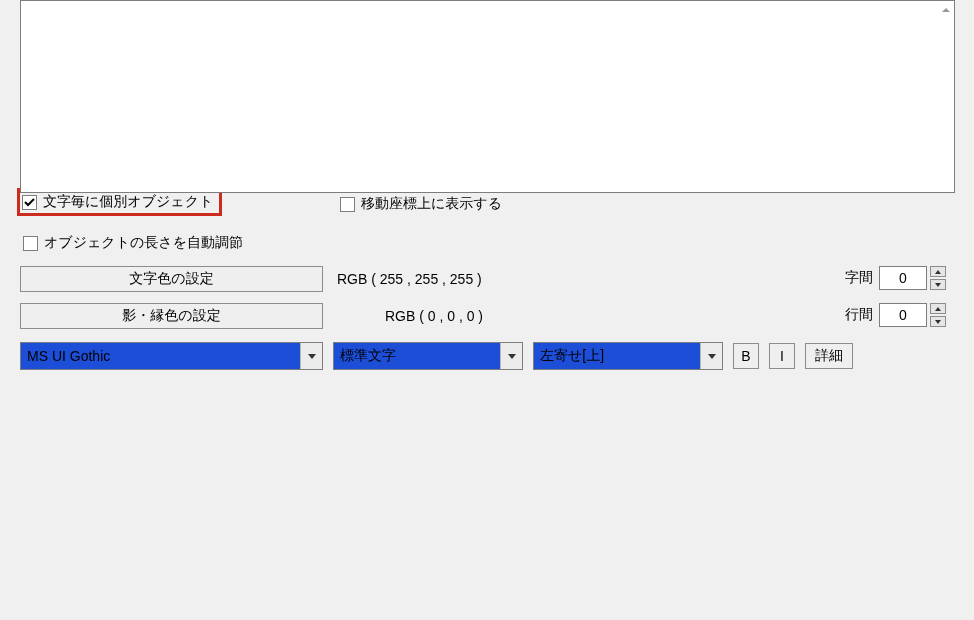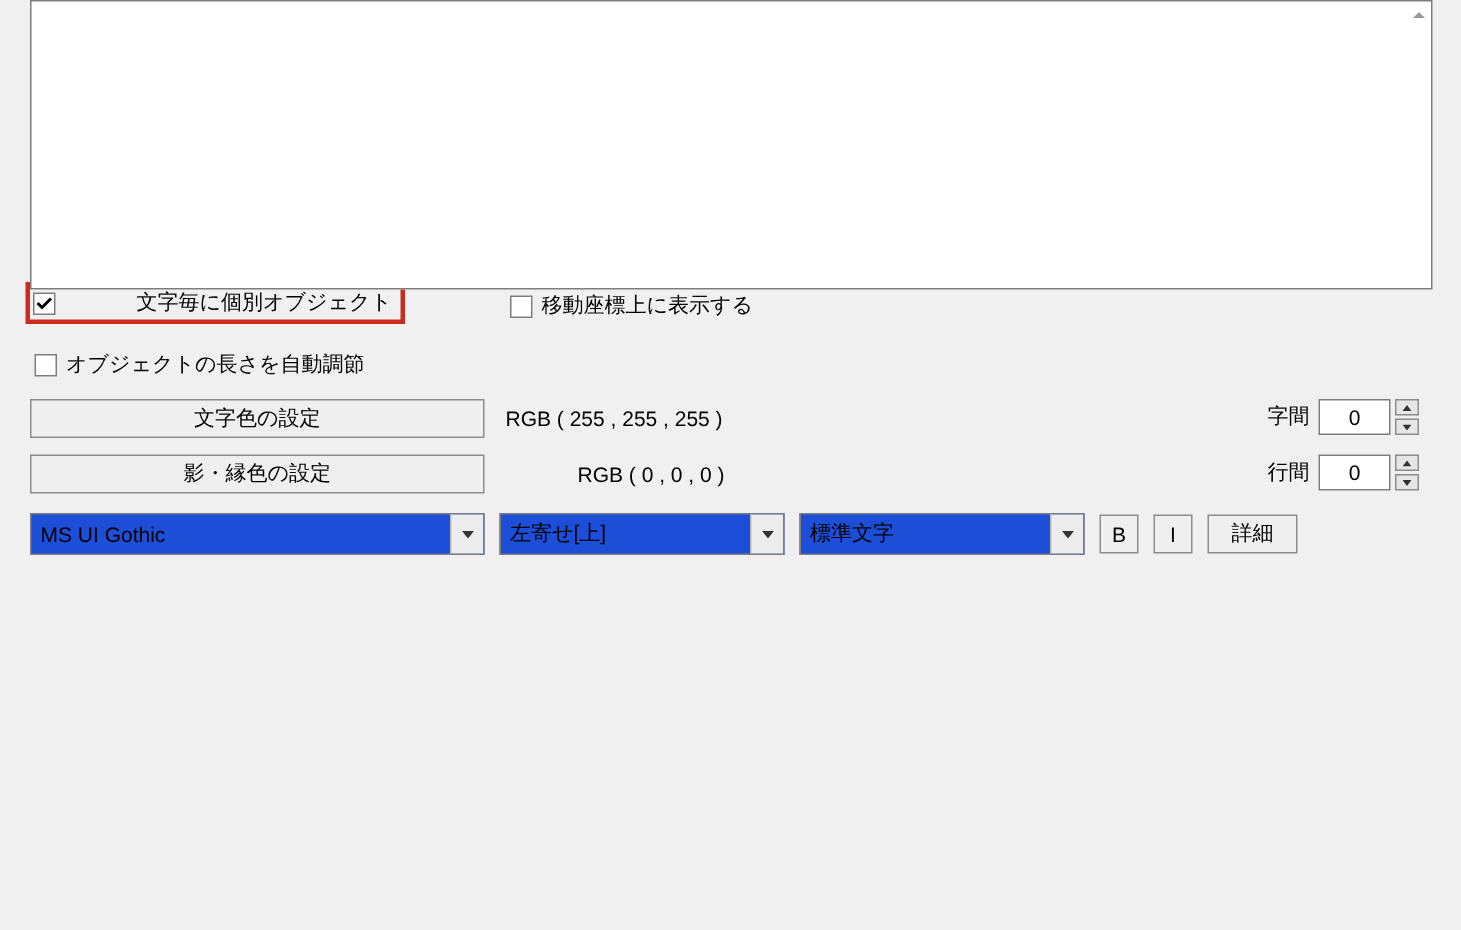--- a/index.html
+++ b/index.html
@@ -32,33 +32,33 @@
 .dropdown .dd-text { flex: 1 1 auto; padding: 0 6px; }
 .dropdown .dd-arrow { width: 22px; height: 100%; border-left: 1px solid #b8b8b8; background: #ececec;
                       display: flex; align-items: center; justify-content: center; }
 .dropdown .dd-arrow svg { width: 8px; height: 5px; }
 
 .checkbox { width: 15px; height: 15px; background: #fff; border: 1px solid #7d7d7d; margin-right: 6px;
             display: flex; align-items: center; justify-content: center; }
 .checkbox svg { width: 11px; height: 11px; display: none; }
 .checkbox.checked svg { display: block; }
 
-.highlight { border: 3px solid #cc2b1f; padding: 2px 6px 2px 2px; gap: 48px; }
+.highlight { border: 3px solid #cc2b1f; padding: 2px 6px 2px 2px; }
 
 .widebtn { height: 26px; background: #efefef; border: 1px solid #8c8c8c; display: flex; align-items: center; justify-content: center; text-align: center; }
 
 .numbox { display: flex; align-items: center; }
 .numbox .field { width: 48px; height: 24px; background: #fff; border: 1px solid #7d7d7d; text-align: center; line-height: 22px; }
 .numbox .spin { width: 16px; margin-left: 3px; }
 .numbox .spin-btn { height: 11px; background: #e6e6e6; border: 1px solid #8c8c8c; display: flex; align-items: center; justify-content: center; }
 .numbox .spin-btn:first-child { margin-bottom: 2px; }
 .numbox .spin-btn svg { width: 6px; height: 4px; }
 
 .smallbtn { width: 26px; height: 26px; background: #efefef; border: 1px solid #8c8c8c; display: flex; align-items: center; justify-content: center; }
-.detailbtn { width: 60px; }
+.detailbtn { width: 48px; }
 
 #textarea { width: 935px; height: 193px; margin-left: 20px; background: #fff; border: 1px solid #7d7d7d; position: relative; }
 #textarea .scroll-up { position: absolute; right: 2px; top: 2px; }
 </style>
 </head>
 <body>
 
 <div class="row" style="position:absolute; left:20px; top:22px; gap:0;">
 
   <div class="slider">
@@ -236,29 +236,29 @@
 <div class="row" style="position:absolute; left:20px; top:342px; gap:10px;">
   <div class="dropdown" style="width:303px;">
     <span class="dd-text">MS UI Gothic</span>
     <span class="dd-arrow">
       <svg viewBox="0 0 8 5">
           <path d="M0 0 L8 0 L4 5 Z" fill="#333"></path>
         </svg>
     </span>
   </div>
   <div class="dropdown" style="width:190px;">
+    <span class="dd-text">標準文字</span>
+    <span class="dd-arrow">
+      <svg viewBox="0 0 8 5">
+          <path d="M0 0 L8 0 L4 5 Z" fill="#333"></path>
+        </svg>
+    </span>
+  </div>
+  <div class="dropdown" style="width:190px;">
     <span class="dd-text">左寄せ[上]</span>
-    <span class="dd-arrow">
-      <svg viewBox="0 0 8 5">
-          <path d="M0 0 L8 0 L4 5 Z" fill="#333"></path>
-        </svg>
-    </span>
-  </div>
-  <div class="dropdown" style="width:190px;">
-    <span class="dd-text">標準文字</span>
     <span class="dd-arrow">
       <svg viewBox="0 0 8 5">
           <path d="M0 0 L8 0 L4 5 Z" fill="#333"></path>
         </svg>
     </span>
   </div>
   <div class="smallbtn">
     <span>B</span>
   </div>
   <div class="smallbtn">

